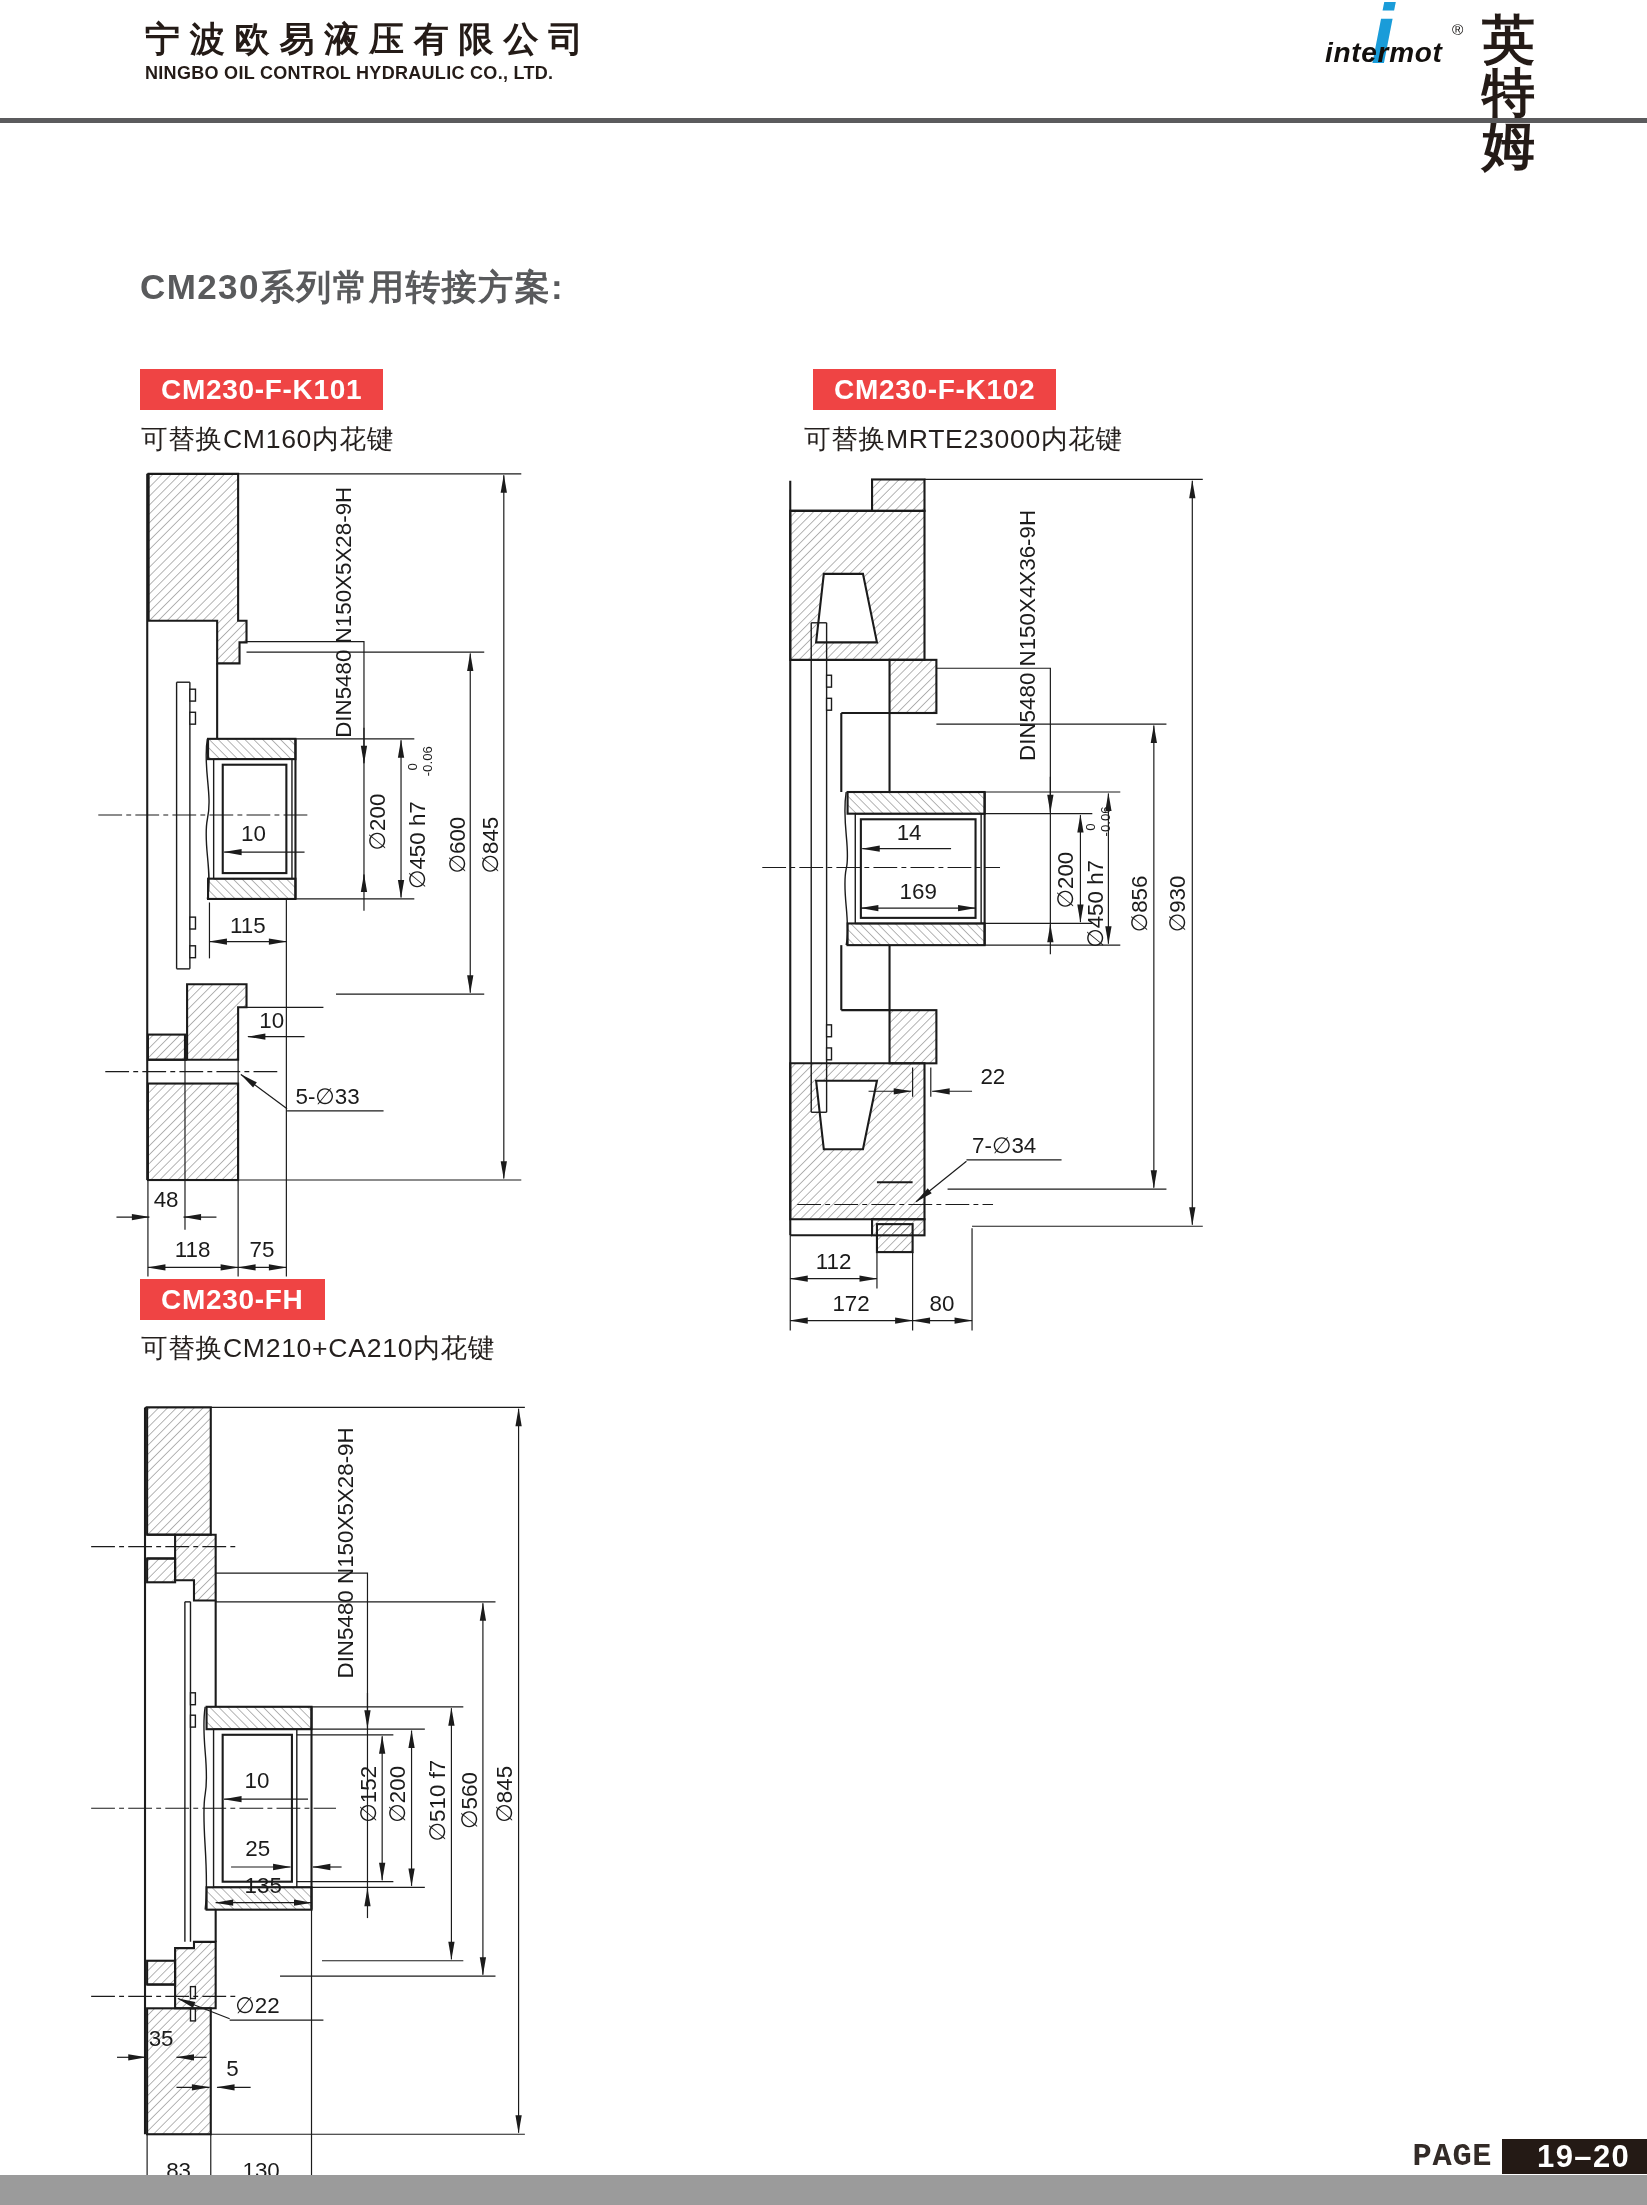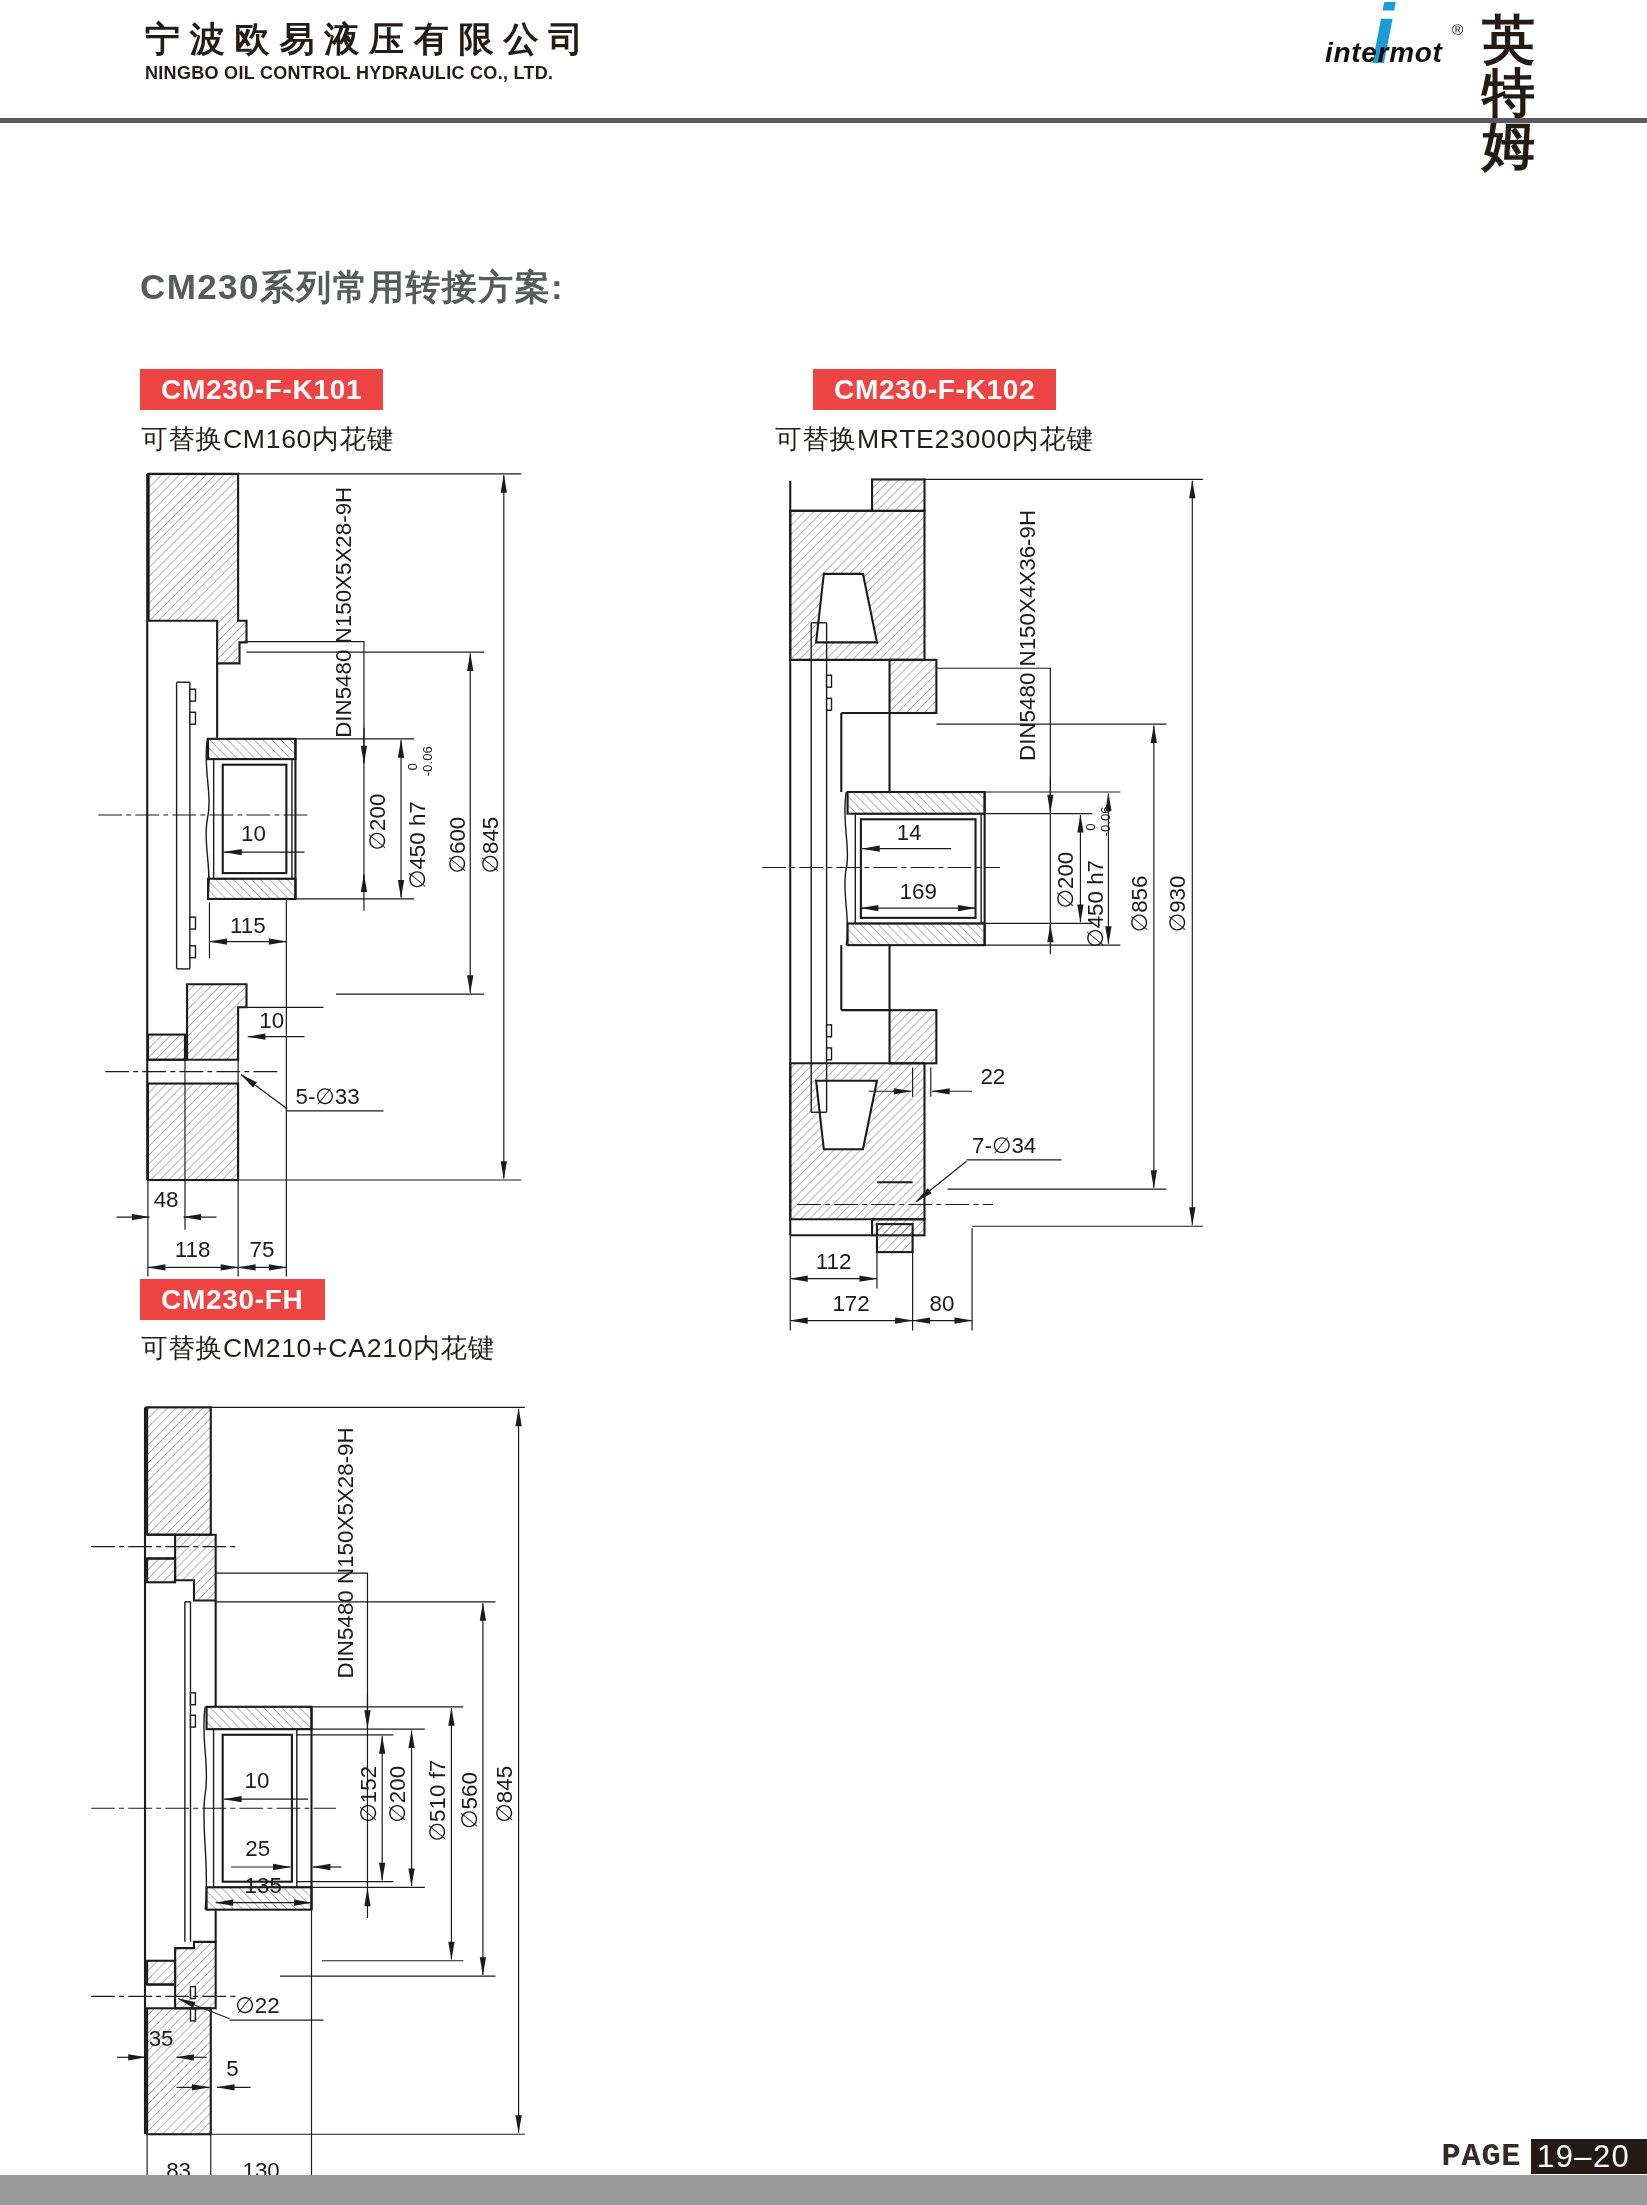--- a/index.html
+++ b/index.html
@@ -17,41 +17,41 @@
   .logo-brand{position:absolute;left:0;top:31px;font-size:28px;font-weight:bold;font-style:italic;color:#12100e;letter-spacing:0.7px;}
   .logo-reg1{position:absolute;left:127px;top:15.4px;font-size:15.4px;color:#12100e;}
   .logo-cn{position:absolute;left:157px;top:7px;font-size:53px;font-weight:700;color:#241b17;letter-spacing:2.8px;line-height:1;}
   .rule{position:absolute;left:0;top:118px;width:1648px;height:4.9px;background:#5b5b5d;}
   
   .page-title{position:absolute;left:140px;top:264px;font-size:35px;font-weight:bold;color:#595a5c;letter-spacing:1.4px;}
   .sec-label{position:absolute;height:41px;line-height:41px;background:#ef4444;color:#ffffff;
              font-size:28px;font-weight:bold;padding:0 21px;letter-spacing:0.7px;}
   .sec-sub{position:absolute;font-size:26.6px;color:#241f1d;letter-spacing:0.7px;}
   .lbl1{left:140px;top:369px;} .sub1{left:141px;top:421px;}
-  .lbl2{left:813px;top:369px;text-align:right;} .sub2{left:775px;top:421px;}
+  .lbl2{left:813px;top:369px;text-align:right;} .sub2{left:804px;top:421px;}
   .lbl3{left:140px;top:1279px;} .sub3{left:141px;top:1330px;}
   
   .dwg{position:absolute;}
   .dwg1{left:70px;top:441px;}
   .dwg2{left:741px;top:441px;}
   .dwg3{left:56px;top:1385px;}
   svg .ol{stroke:#1b1b1b;stroke-width:3;fill:none;stroke-linejoin:miter;}
   svg .ol2{stroke:#1b1b1b;stroke-width:2;fill:none;}
   svg .olh{stroke:#1b1b1b;stroke-width:3;stroke-linejoin:miter;}
   svg .olh2{stroke:#1b1b1b;stroke-width:2;}
   svg .thin{stroke:#1b1b1b;stroke-width:1.7;fill:none;}
   svg .wv{stroke:#1b1b1b;stroke-width:2;fill:none;}
   svg .cl{stroke:#1b1b1b;stroke-width:1.6;fill:none;stroke-dasharray:34 6 7 6;}
   svg text{font-family:"Liberation Sans",sans-serif;fill:#1b1b1b;font-size:32px;}
   svg text.ts{font-size:19px;}
   
   .footer{position:absolute;right:0;bottom:0;display:flex;align-items:center;}
   .footer .pl{font-size:32px;font-weight:bold;color:#332b27;margin-right:9.8px;letter-spacing:0.7px;font-family:Liberation Mono, monospace;}
   .badge{width:111px;height:35px;line-height:35px;background:#241a15;color:#ffffff;
-         font-size:31px;font-weight:normal;padding-left:6px;letter-spacing:1.4px;}
+         font-size:31px;font-weight:bold;padding-left:35px;letter-spacing:1.4px;}
 </style>
 </head>
 <body>
 
 <div class="page">
 
   <div class="company">
     <div class="cn">宁波欧易液压有限公司</div>
     <div class="en">NINGBO OIL CONTROL HYDRAULIC CO., LTD.</div>
   </div>

